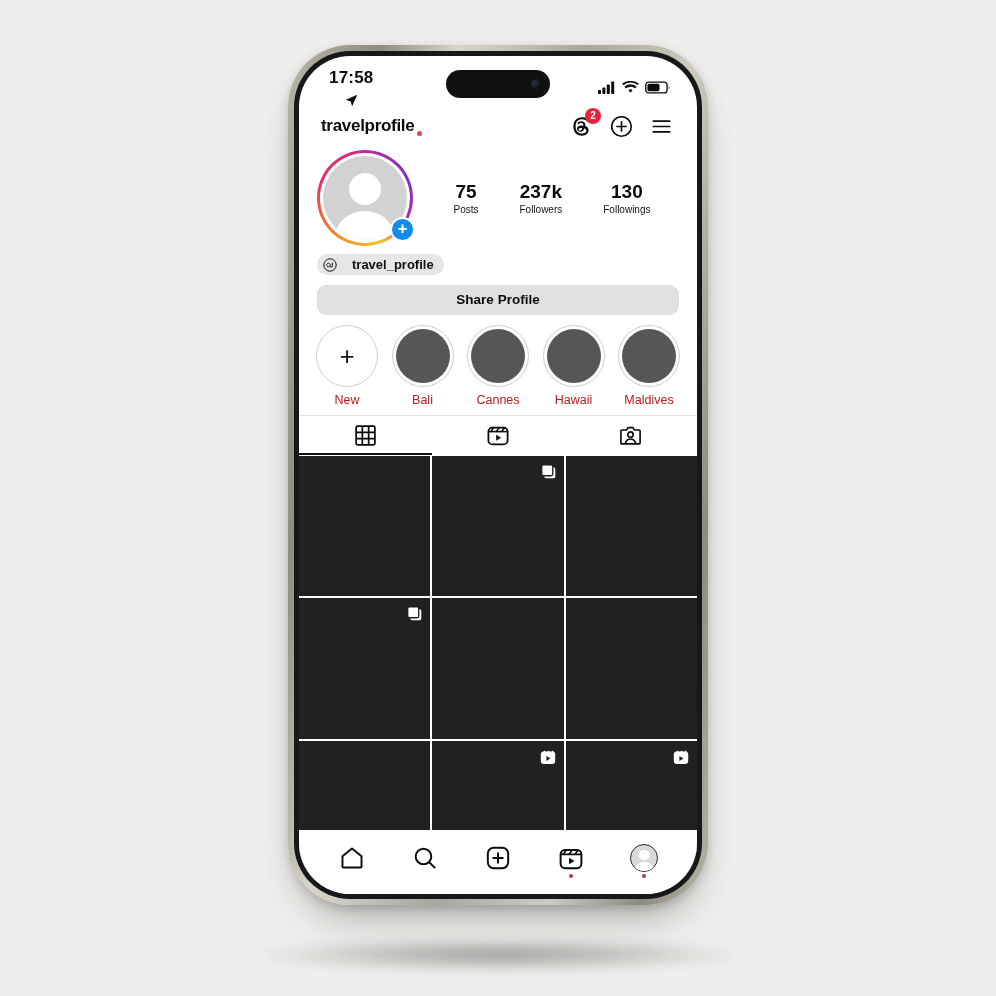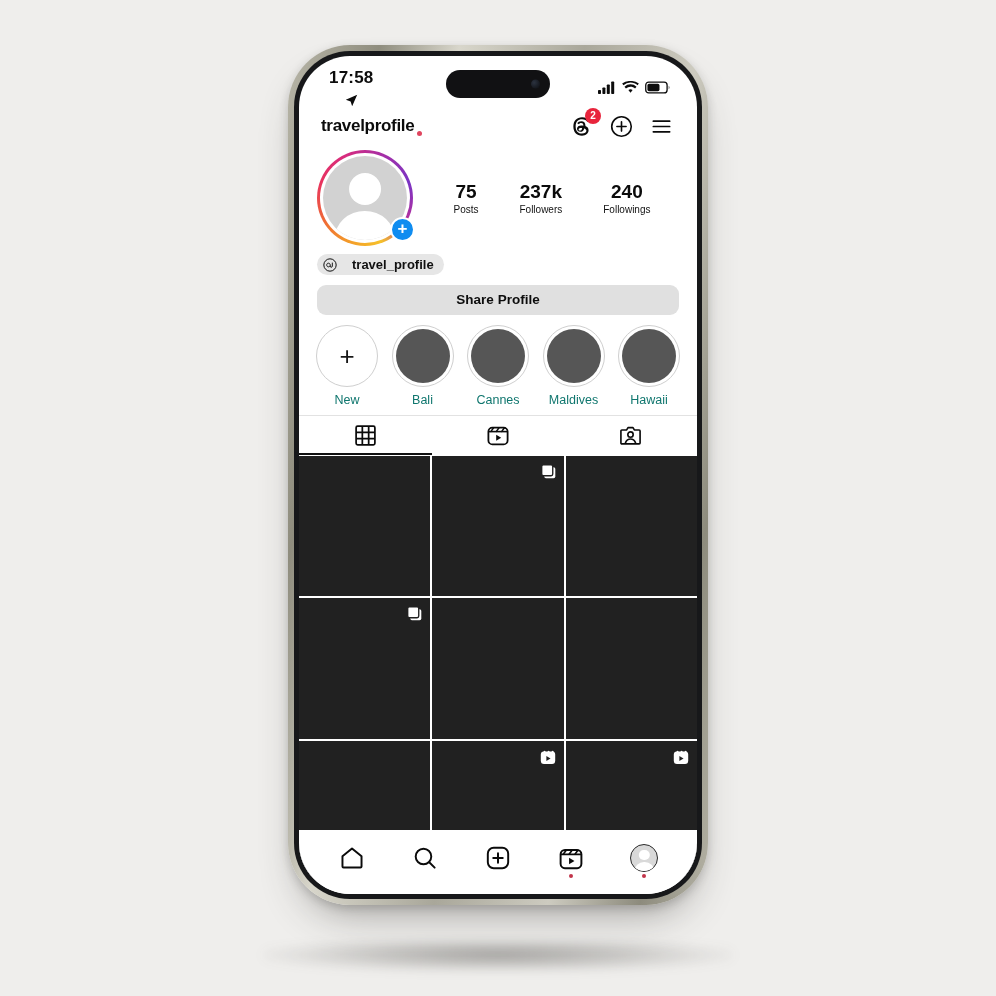--- a/index.html
+++ b/index.html
@@ -334,21 +334,21 @@
     background: #565656;
   }
   .highlight-plus {
     font-size: 26px;
     color: #171717;
     line-height: 1;
     font-weight: 300;
   }
   .highlight-label {
     font-size: 12.5px;
-    color: #0f766e;
+    color: #b91c1c;
     text-align: left;
     white-space: nowrap;
   }
 
   
   #tabs {
     display: flex;
     border-top: 1px solid #e2e2e2;
     height: 40px;
   }
@@ -537,21 +537,21 @@
           <div id="stats">
             <div class="stat">
               <div class="stat-value">75</div>
               <div class="stat-label">Posts</div>
             </div>
             <div class="stat">
               <div class="stat-value">237k</div>
               <div class="stat-label">Followers</div>
             </div>
             <div class="stat">
-              <div class="stat-value">240</div>
+              <div class="stat-value">130</div>
               <div class="stat-label">Followings</div>
             </div>
           </div>
         </div>
 
         <div id="handle-row">
           <div id="handle-pill">
             <svg width="14" height="14" viewBox="0 0 24 24">
               <circle cx="12" cy="12" r="10.6" fill="none" stroke="#0c0c0c" stroke-width="1.7"></circle>
               <path d="M16 8.6v5.2c0 1.3-.8 2.1-1.9 2.1s-1.8-.8-1.8-2.1V12c0-1.9-1.2-3.1-3-3.1S6.4 10.1 6.4 12s1.3 3.2 3 3.2c1 0 1.9-.4 2.4-1.2" fill="none" stroke="#0c0c0c" stroke-width="1.6" stroke-linecap="round"></path>
@@ -584,28 +584,28 @@
             <div class="highlight-circle filled">
                 <div class="highlight-fill"></div>
               </div>
             <span class="highlight-label">Cannes</span>
           </div>
 
           <div class="highlight">
             <div class="highlight-circle filled">
                 <div class="highlight-fill"></div>
               </div>
-            <span class="highlight-label">Maldives</span>
+            <span class="highlight-label">Hawaii</span>
           </div>
 
           <div class="highlight">
             <div class="highlight-circle filled">
                 <div class="highlight-fill"></div>
               </div>
-            <span class="highlight-label">Hawaii</span>
+            <span class="highlight-label">Maldives</span>
           </div>
         </div>
 
         <div id="tabs">
           <div class="tab active">
             <svg width="23" height="23" viewBox="0 0 24 24">
               <rect x="2.2" y="2.2" width="19.6" height="19.6" rx="1.6" fill="none" stroke="#0b0b0b" stroke-width="1.8"></rect>
               <path d="M8.7 2.2v19.6M15.3 2.2v19.6M2.2 8.7h19.6M2.2 15.3h19.6" stroke="#0b0b0b" stroke-width="1.8"></path>
             </svg>
           </div>

